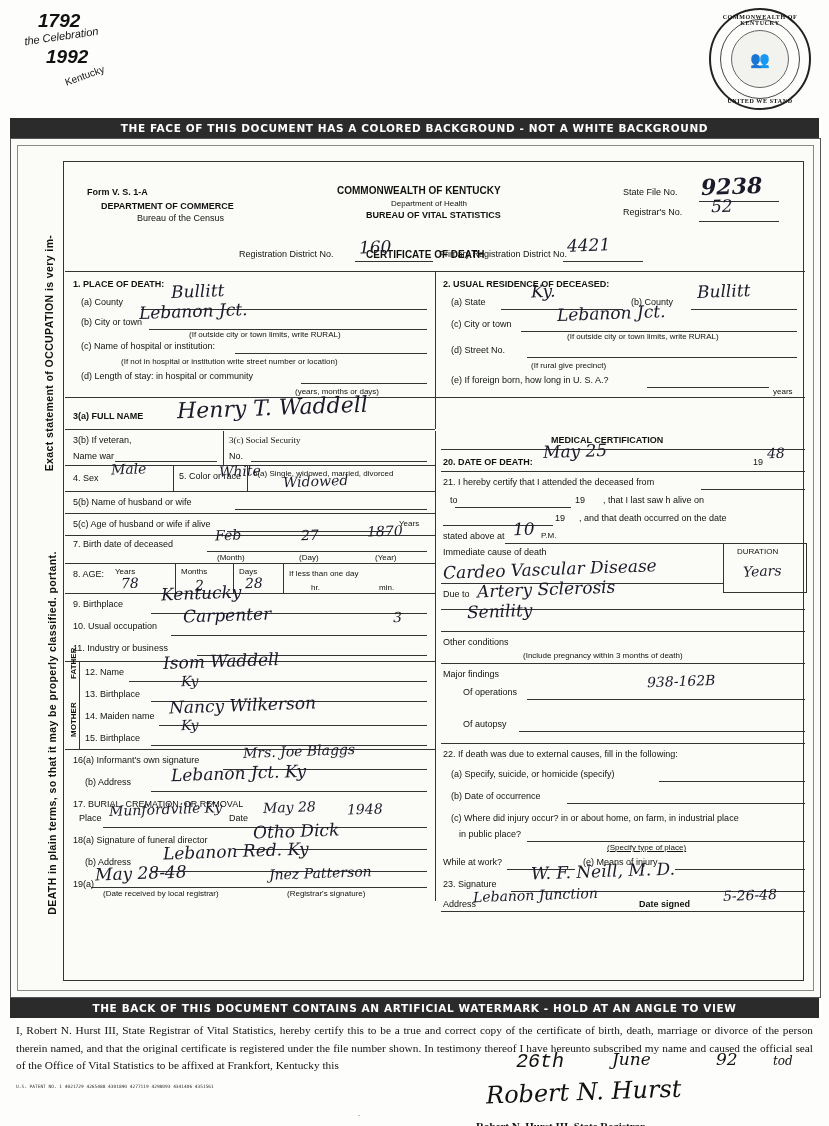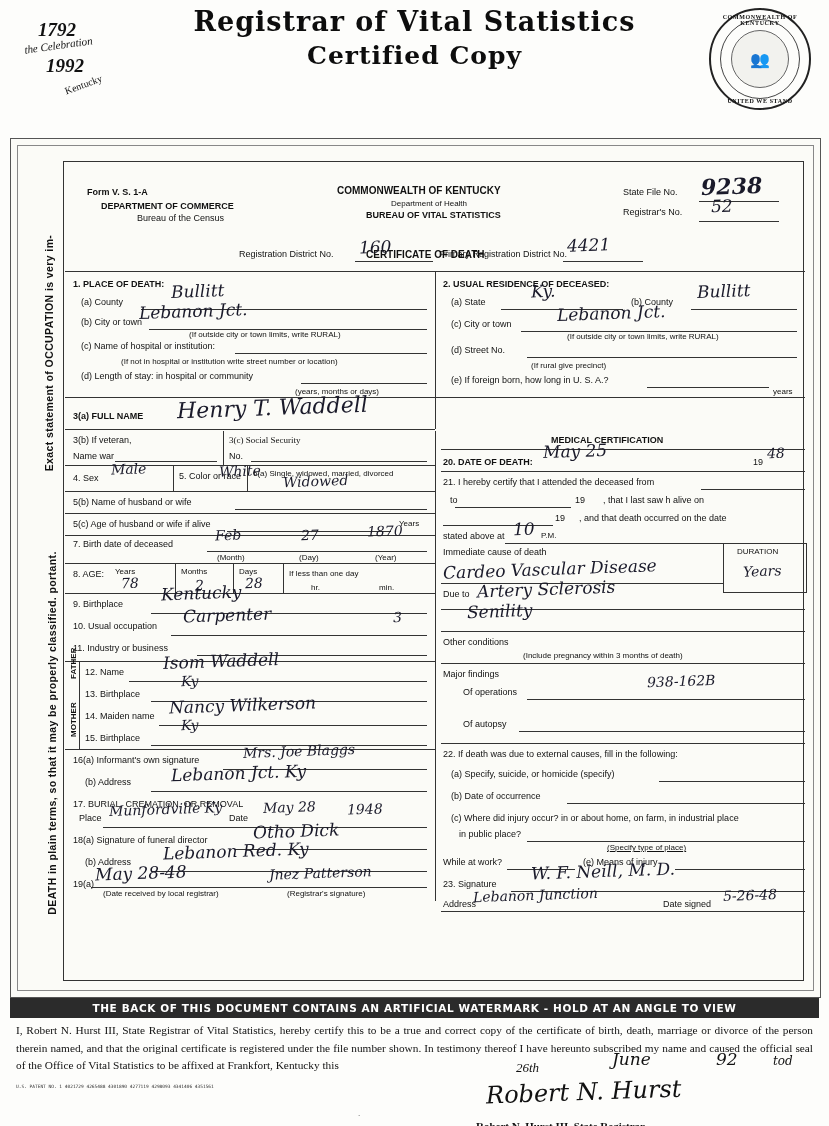--- a/index.html
+++ b/index.html
@@ -4,21 +4,21 @@
 <style>
   html,body{margin:0;padding:0;background:#ffffff;}
   body{width:829px;height:1126px;position:relative;font-family:"Liberation Serif",serif;color:#111;overflow:hidden;}
   .page{position:absolute;inset:0;background:#fdfdfb;}
 
   
   .hdr-title{position:absolute;left:0;right:0;top:6px;text-align:center;}
   .hdr-title .l1{font-family:"DejaVu Serif",serif;font-weight:bold;font-size:27px;letter-spacing:1px;color:#0d0d0d;}
   .hdr-title .l2{font-family:"DejaVu Serif",serif;font-weight:bold;font-size:25px;letter-spacing:1px;margin-top:4px;color:#0d0d0d;}
 
-  .seal-left{position:absolute;left:18px;top:17px;width:110px;height:92px;font-family:Liberation Serif, serif;}
+  .seal-left{position:absolute;left:18px;top:8px;width:110px;height:92px;font-family:Liberation Sans, sans-serif;}
   .seal-left .y1{position:absolute;left:20px;top:2px;font-size:19px;font-style:italic;font-weight:bold;}
   .seal-left .y2{position:absolute;left:28px;top:38px;font-size:19px;font-style:italic;font-weight:bold;}
   .seal-left .cel{position:absolute;left:6px;top:22px;font-size:11px;font-style:italic;transform:rotate(-8deg);}
   .seal-left .ky{position:absolute;left:46px;top:62px;font-size:10px;transform:rotate(-20deg);}
 
   .seal-right{position:absolute;right:18px;top:8px;width:98px;height:98px;border-radius:50%;border:2px solid #222;}
   .seal-right .inner{position:absolute;inset:9px;border-radius:50%;border:1px solid #444;}
   .seal-right .inner2{position:absolute;inset:20px;border-radius:50%;border:1px solid #666;background:#f2f2ee;}
   .seal-right .arc-top,.seal-right .arc-bot{position:absolute;left:0;right:0;text-align:center;font-size:6px;letter-spacing:.6px;font-weight:bold;}
   .seal-right .arc-top{top:4px;}
@@ -56,51 +56,48 @@
   .hw.big{font-size:22px;}
   .rule{position:absolute;border-bottom:1px solid #333;height:0;}
   .vrule{position:absolute;border-left:1px solid #333;width:0;}
   .box{position:absolute;border:1px solid #333;}
 
   
   .footer{position:absolute;left:16px;right:16px;top:1022px;font-family:"Liberation Serif",serif;font-size:11.3px;line-height:1.55;text-align:justify;color:#111;}
   .footer .sig{position:absolute;left:470px;top:52px;font-family:"DejaVu Serif",serif;font-style:italic;font-size:24px;transform:rotate(-2deg);}
   .footer .signame{position:absolute;left:460px;top:96px;font-family:"Liberation Serif",serif;font-size:11px;font-weight:bold;}
   .footer .tiny{position:absolute;left:0;top:62px;font-family:"DejaVu Sans Mono",monospace;font-size:4.5px;line-height:1.5;color:#333;}
-  .footer .day{position:absolute;left:500px;top:36px;font-family:Liberation Serif, serif;font-style:italic;font-size:13px;}
+  .footer .day{position:absolute;left:500px;top:24px;font-family:Liberation Mono, monospace;font-style:italic;font-size:20px;}
   .footer .mon{position:absolute;left:596px;top:24px;font-family:"DejaVu Serif",serif;font-style:italic;font-size:17px;}
   .footer .yr{position:absolute;left:700px;top:24px;font-family:"DejaVu Serif",serif;font-style:italic;font-size:17px;}
   .footer .tod{position:absolute;left:757px;top:30px;font-family:"DejaVu Serif",serif;font-style:italic;font-size:12px;}
   .dot{position:absolute;left:358px;top:1108px;font-size:9px;color:#555;}
 </style>
 </head>
 <body>
 
 <div class="page">
 
   <div class="seal-left">
     <span class="y1">1792</span>
     <span class="cel">the Celebration</span>
     <span class="y2">1992</span>
     <span class="ky">Kentucky</span>
   </div>
 
-  <div class="hdr-title">
-    <div class="l1">Registrar of Vital Statistics</div>
-    <div class="l2">Certified Copy</div>
-  </div>
 
   <div class="seal-right">
     <div class="inner"></div>
     <div class="inner2"></div>
     <div class="arc-top">COMMONWEALTH OF KENTUCKY</div>
     <div class="figs">👥</div>
     <div class="arc-bot">UNITED WE STAND</div>
   </div>
 
+  <div class="banner banner-top">THE FACE OF THIS DOCUMENT HAS A COLORED BACKGROUND - NOT A WHITE BACKGROUND</div>
   <div class="banner banner-bot">THE BACK OF THIS DOCUMENT CONTAINS AN ARTIFICIAL WATERMARK - HOLD AT AN ANGLE TO VIEW</div>
 
   <div class="cert">
 
     <div class="sidebar">
       <div class="vtext">Exact statement of OCCUPATION is very im-</div>
       <div class="vtext2">DEATH in plain terms, so that it may be properly classified.   portant.</div>
     </div>
 
     <div class="inner-frame"></div>
@@ -352,21 +349,21 @@
     <div class="lbl" style="left:432px;top:718px;">While at work?</div>
     <div class="rule" style="left:496px;top:730px;width:68px;"></div>
     <div class="lbl" style="left:572px;top:718px;">(e)  Means of injury</div>
     <div class="rule" style="left:664px;top:730px;width:130px;"></div>
 
     <div class="lbl" style="left:432px;top:740px;">23.  Signature</div>
     <div class="hw" style="left:520px;top:722px;">W. F. Neill,  M. D.</div>
     <div class="rule" style="left:500px;top:752px;width:294px;"></div>
     <div class="lbl" style="left:432px;top:760px;">Address</div>
     <div class="hw s" style="left:462px;top:748px;">Lebanon Junction</div>
-    <div class="lbl" style="left:652px;top:760px;">Date signed</div>
+    <div class="lbl" style="left:628px;top:760px;font-weight:bold;">Date signed</div>
     <div class="hw s" style="left:712px;top:748px;">5-26-48</div>
     <div class="rule" style="left:430px;top:772px;width:364px;"></div>
   </div>
 
   <div class="footer">
     <span>I, Robert N. Hurst III, State Registrar of Vital Statistics, hereby certify this to be a true and correct copy of the certificate of birth, death, marriage or divorce of the person therein named, and that the original certificate is registered under the file number shown. In testimony thereof I have hereunto subscribed my name and caused the official seal of the Office of Vital Statistics to be affixed at Frankfort, Kentucky this</span>
     <span class="day">26th</span>
     <span class="mon">June</span>
     <span class="yr">92</span>
     <span class="tod">tod</span>

